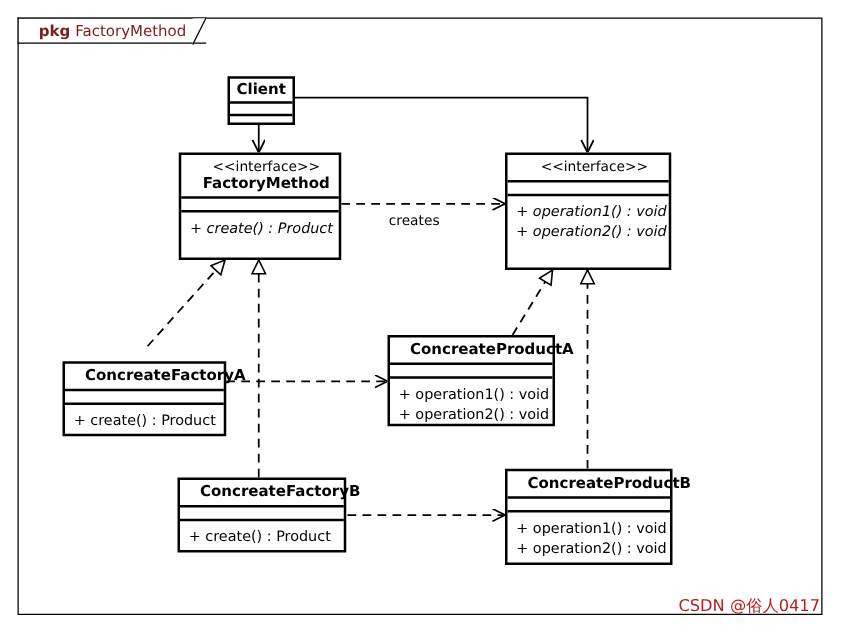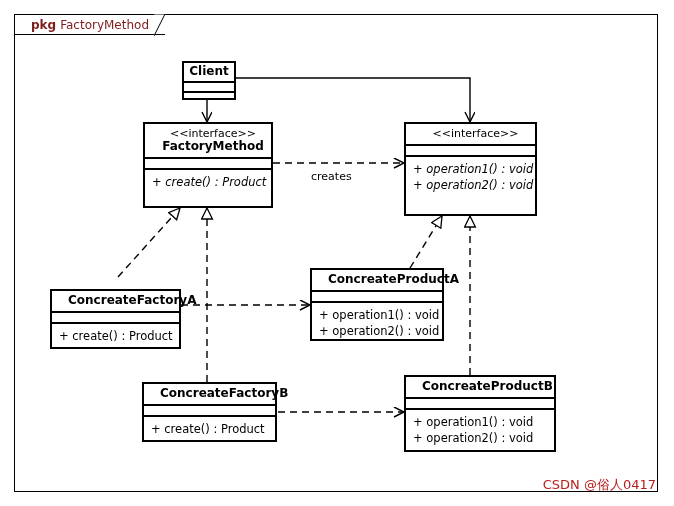--- a/index.html
+++ b/index.html
@@ -262,21 +262,21 @@
       <span class="uml-name">ConcreateFactoryB</span>
     </div>
     <div class="uml-sep"></div>
     <div class="uml-attrs"></div>
     <div class="uml-sep"></div>
     <div class="uml-ops">
       <div class="uml-op">+ create() : Product</div>
     </div>
   </div>
 
-  <div class="uml-box" style="left:404px; top:375px; width:152px; height:77px;">
+  <div class="uml-box" style="left:404px; top:375px; width:134px; height:77px;">
     <div class="uml-head">
       <span class="uml-name">ConcreateProductB</span>
     </div>
     <div class="uml-sep"></div>
     <div class="uml-attrs"></div>
     <div class="uml-sep"></div>
     <div class="uml-ops">
       <div class="uml-op">+ operation1() : void</div>
       <div class="uml-op">+ operation2() : void</div>
     </div>

